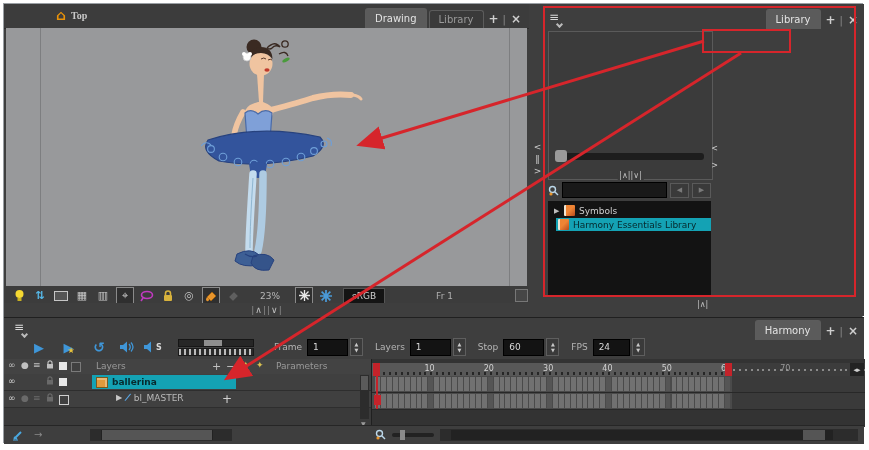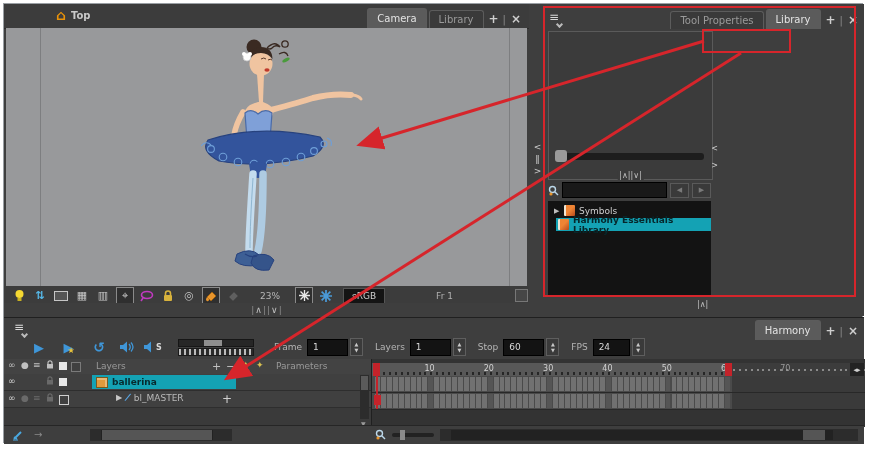--- a/index.html
+++ b/index.html
@@ -3,21 +3,21 @@
 <meta charset="utf-8">
 <style>
   html,body{margin:0;padding:0;background:#fff;}
   .page{position:relative;width:869px;height:450px;background:#fff;font-family:"DejaVu Sans","Liberation Sans",sans-serif;overflow:hidden;}
   .app{position:absolute;left:3px;top:3px;width:860px;height:440px;background:#3e3e3e;border:1px solid #9a9fa4;box-sizing:border-box;}
   .panel{position:absolute;box-sizing:border-box;}
   
   .cam{left:0;top:0;width:525px;height:312px;background:#3e3e3e;}
   .cam-bar{position:absolute;left:0;top:0;width:100%;height:24px;background:#3c3c3c;border-bottom:1px solid #2c2c2c;}
   .home{position:absolute;left:52px;top:4px;color:#e8920a;font-size:14px;line-height:14px;font-weight:bold;}
-  .viewname{position:absolute;left:67px;top:6px;color:#c9c9c9;font-size:10px;font-weight:bold;}
+  .viewname{position:absolute;left:67px;top:6px;color:#c9c9c9;font-size:10px;font-weight:bold;font-family:Liberation Serif, serif;}
   .tabs{position:absolute;top:3px;display:flex;align-items:flex-end;height:21px;}
   .cam .tabs{right:8px;}
   .tab{height:17px;padding:0 9px;font-size:10px;color:#9a9a9a;background:#3a3a3a;border:1px solid #5c5c5c;border-bottom:none;border-radius:3px 3px 0 0;display:flex;align-items:center;margin-left:2px;}
   .tab.active{background:#5b5b5b;color:#e3e3e3;height:19px;}
   .tabbtn{color:#cfcfcf;font-size:12px;font-weight:bold;margin-left:5px;line-height:17px;}
   .tabsep{color:#8a8a8a;margin-left:4px;font-size:10px;line-height:17px;}
   .viewport{position:absolute;left:2px;top:24px;width:521px;height:258px;background:#98999b;overflow:hidden;}
   .camframe{position:absolute;left:34px;top:-6px;width:468px;height:286px;border:1px solid #7d7e80;}
   .cam-tools{position:absolute;left:0;top:282px;width:100%;height:19px;background:#3c3c3c;display:flex;align-items:center;padding-left:7px;gap:5px;}
   .ic{width:16px;height:15px;display:flex;align-items:center;justify-content:center;font-size:11px;color:#c6c6c6;flex:0 0 auto;}
@@ -42,21 +42,21 @@
   .subslider{position:absolute;left:6px;top:118px;right:8px;height:12px;display:flex;align-items:center;}
   .subslider .track{flex:1;height:7px;background:#1d1d1d;border-radius:3px;}
   .subslider .thumb{width:12px;height:12px;background:#9a9a9a;border-radius:3px;margin-right:-4px;z-index:1;}
   .subcollapse{position:absolute;left:50%;transform:translateX(-50%);bottom:-1px;color:#c2c2c2;font-size:8px;background:#3b3b3b;padding:0 2px;}
   .searchrow{position:absolute;left:19px;top:177px;width:163px;height:18px;display:flex;align-items:center;gap:3px;}
   .searchfield{flex:1;height:14px;background:#191919;border:1px solid #000;}
   .navbtn{width:17px;height:13px;background:#3a3a3a;border:1px solid #5a5a5a;color:#7a7a7a;font-size:7px;display:flex;align-items:center;justify-content:center;}
   .tree{position:absolute;left:19px;top:197px;width:163px;height:96px;background:#131313;}
   .treerow{display:flex;align-items:center;height:13px;margin-top:3px;gap:4px;font-size:9px;color:#cfcfcf;padding-left:6px;}
   .treerow .arrow{color:#bdbdbd;font-size:7px;width:6px;}
-  .treerow.sel{background:#14a2b4;color:#06272b;margin-left:8px;margin-top:1px;padding-left:2px;font-weight:bold;}
+  .treerow.sel{background:#14a2b4;color:#06272b;margin-left:8px;margin-top:1px;padding-left:2px;}
   .book{width:9px;height:11px;background:linear-gradient(135deg,#ef8434 45%,#b9491b);border-left:2px solid #efe6d4;border-radius:1px;flex:0 0 auto;}
   .filelist{position:absolute;left:184px;top:27px;width:150px;height:266px;background:#131313;}
   .filerow{display:flex;align-items:center;gap:5px;height:16px;padding-left:5px;color:#e6e6e6;font-size:9.5px;margin-top:4px;}
   .folder{width:13px;height:9px;background:#dfa04e;border:1px solid #8a5a1e;border-radius:1px;position:relative;flex:0 0 auto;margin-top:1px;}
   .folder::before{content:"";position:absolute;top:-3px;left:-1px;width:5px;height:2px;background:#dfa04e;border:1px solid #8a5a1e;border-bottom:none;}
   .midsplit{position:absolute;left:181px;top:140px;width:9px;height:40px;display:flex;flex-direction:column;align-items:center;gap:8px;color:#d0d0d0;font-size:8px;}
   .rp-collapse{position:absolute;left:168px;top:296px;color:#c2c2c2;font-size:8px;}
   
   .tl{left:0;top:313px;width:860px;height:127px;background:#3e3e3e;border-top:1px solid #202020;}
   .tl-bar{position:absolute;left:0;top:0;width:100%;height:17px;}
@@ -130,21 +130,21 @@
 <body>
 
 <div class="page">
 <div class="app">
 
   <div class="panel cam">
     <div class="cam-bar">
       <span class="home">⌂</span>
       <span class="viewname">Top</span>
       <div class="tabs">
-        <div class="tab active">Camera</div>
+        <div class="tab active">Drawing</div>
         <div class="tab">Library</div>
         <span class="tabbtn">+</span>
         <span class="tabsep">|</span>
         <span class="tabbtn">×</span>
       </div>
     </div>
     <div class="viewport">
       <div class="camframe"></div>
 
       <svg style="position:absolute;left:195px;top:6px;" width="165" height="252" viewBox="0 0 165 252">
@@ -265,21 +265,20 @@
   </div>
 
   <div class="panel rp">
     <div class="vsplit">
       <span>&lt;</span>
       <span>‖</span>
       <span>&gt;</span>
     </div>
     <span class="menu-ic" style="left:20px;top:7px;position:absolute;">≡</span>
     <div class="tabs" style="top:4px;">
-      <div class="tab">Tool Properties</div>
       <div class="tab active">Library</div>
       <span class="tabbtn">+</span>
       <span class="tabsep">|</span>
       <span class="tabbtn">×</span>
     </div>
     <div class="subpanel">
       <div class="subslider">
         <span class="thumb"></span>
         <span class="track"></span>
       </div>

